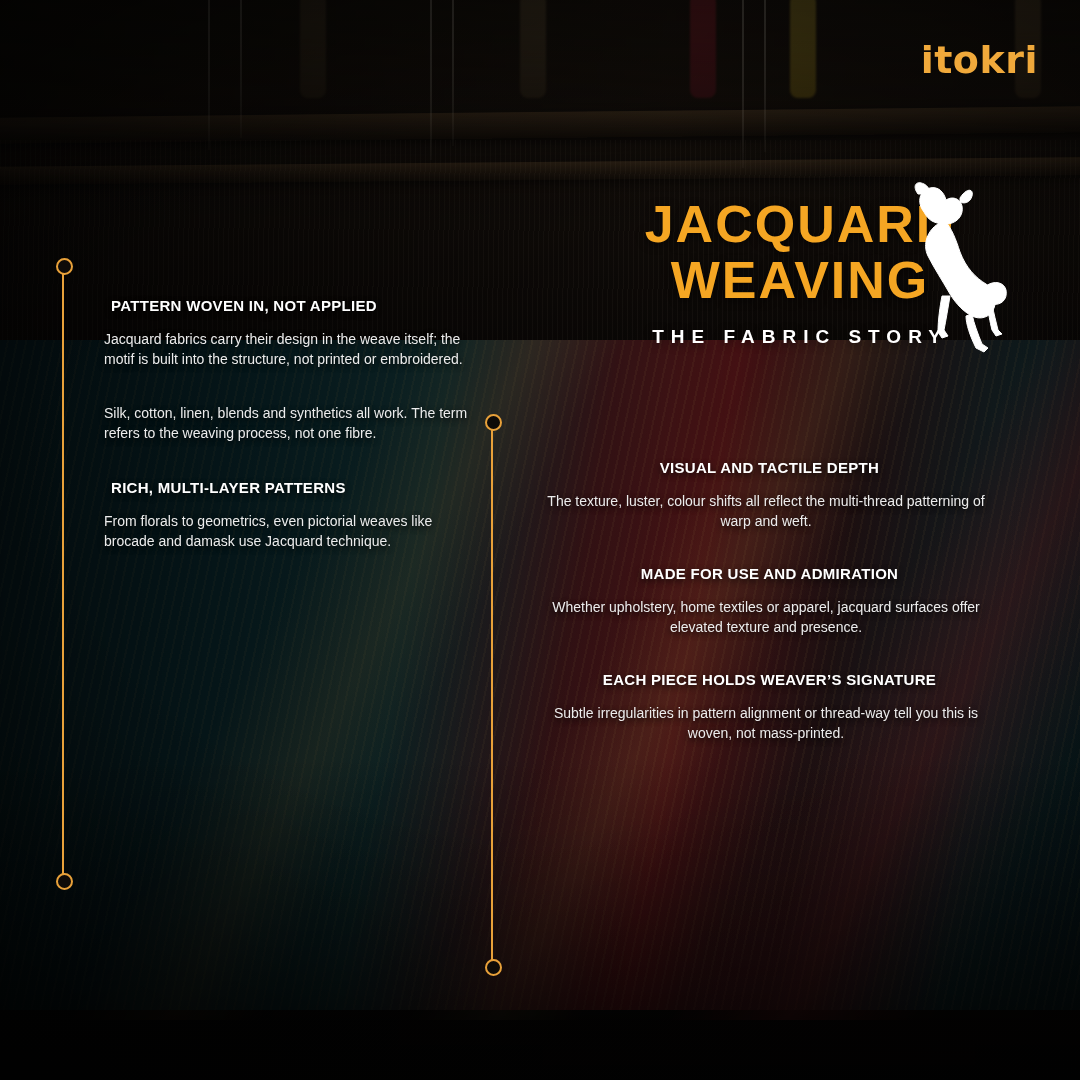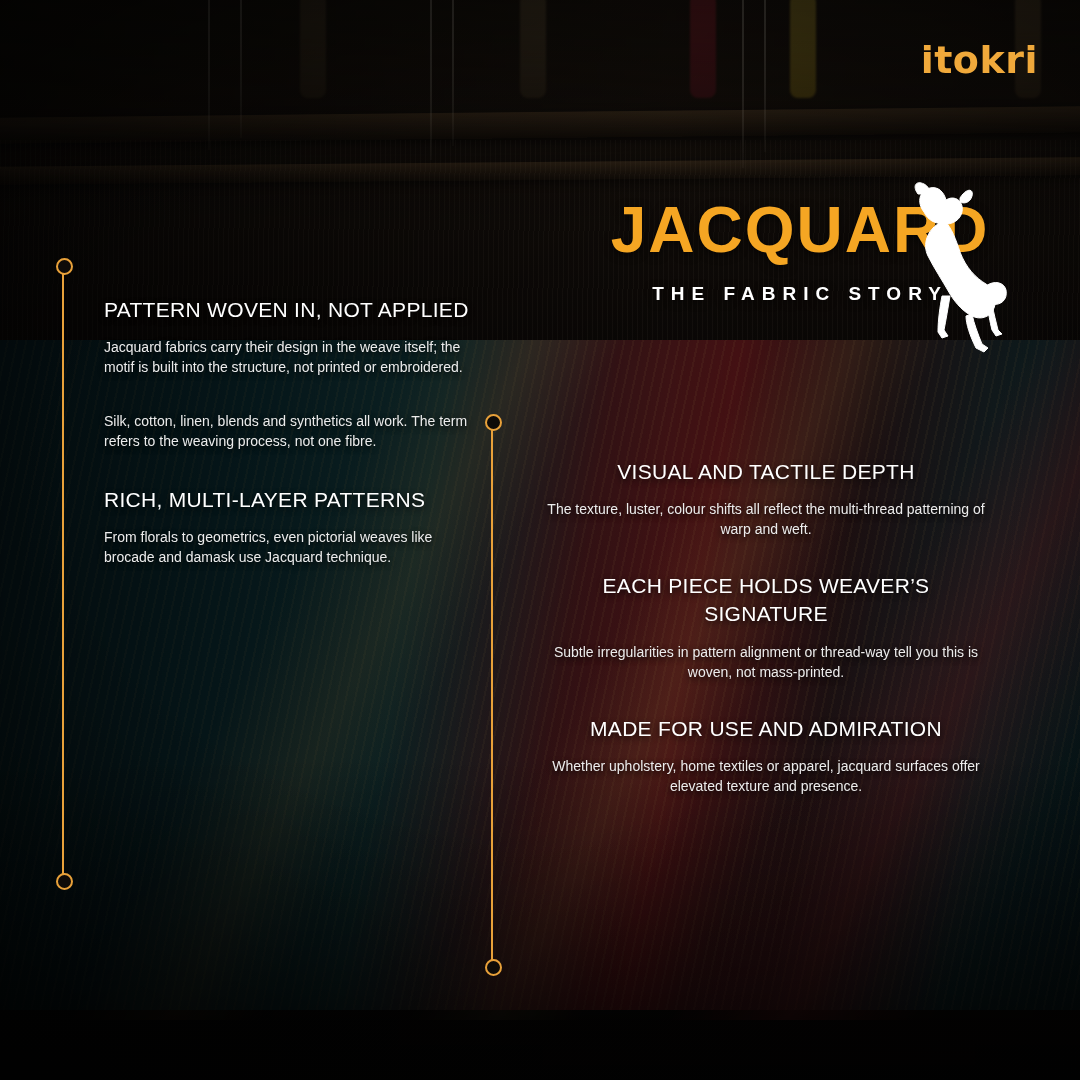--- a/index.html
+++ b/index.html
@@ -134,21 +134,21 @@
   .title-block {
     position: absolute;
     top: 196px;
     left: 540px;
     width: 520px;
     text-align: center;
   }
   .title-main {
     color: #F5A623;
     font-weight: 800;
-    font-size: 64px;
+    font-size: 52px;
     line-height: 1.08;
     letter-spacing: 2px;
     margin: 0;
     text-shadow: 0 2px 10px rgba(0,0,0,.65);
   }
   .title-sub {
     margin-top: 18px;
     color: #ffffff;
     font-weight: 700;
     font-size: 19px;
@@ -188,25 +188,25 @@
 
   
   .col { position: absolute; }
   .col.left  { left: 100px; top: 296px; width: 372px; }
   .col.right { left: 540px; top: 458px; width: 452px; }
 
   .item { margin-bottom: 26px; }
   .item:last-child { margin-bottom: 0; }
   .item-title {
     color: #ffffff;
-    font-weight: 400;
-    font-size: 21px;
+    font-weight: 700;
+    font-size: 15px;
     line-height: 1.35;
     letter-spacing: .3px;
-    margin: 0 0 14px 0;
+    margin: 0 0 14px 7px;
     text-shadow: 0 2px 6px rgba(0,0,0,.8);
   }
   .item-body {
     color: #ececec;
     font-size: 14px;
     line-height: 1.42;
     margin: 0;
     text-shadow: 0 2px 6px rgba(0,0,0,.85);
   }
   .col.left .item-title  { padding-left: 4px; }
@@ -243,20 +243,21 @@
     <div class="vignette"></div>
   </div>
 
   <div class="content">
 
     <div class="brand">itokri</div>
 
     <div class="title-block">
       <div class="title-main">
         <div>JACQUARD</div>
+        <div>WEAVING</div>
       </div>
       <div class="title-sub">THE FABRIC STORY</div>
     </div>
 
     <svg class="goat" viewBox="0 0 120 180">
       <g fill="#ffffff" stroke="#ffffff" stroke-width="1">
         <path d="M30 36 C22 26, 26 14, 36 12 C44 10, 50 16, 52 24 C58 20, 66 22, 68 30 C70 40, 62 48, 52 48 C40 48, 34 44, 30 36 Z"></path>
         <path d="M24 18 C18 10, 22 4, 30 8 C34 10, 36 14, 36 18 Z"></path>
         <path d="M66 22 C72 12, 80 12, 78 20 C76 27, 70 28, 66 26 Z"></path>
         <path d="M50 44 C58 52, 62 64, 66 76 C72 92, 82 102, 92 108 C100 113, 104 122, 100 132 C96 142, 86 144, 78 140 C70 136, 62 128, 56 118 C48 104, 40 92, 34 80 C28 68, 34 54, 44 48 Z"></path>
@@ -287,23 +288,23 @@
         <p class="item-body">From florals to geometrics, even pictorial weaves like brocade and damask use Jacquard technique.</p>
       </div>
     </div>
 
     <div class="col right">
       <div class="item">
         <h3 class="item-title">VISUAL AND TACTILE DEPTH</h3>
         <p class="item-body">The texture, luster, colour shifts all reflect the multi-thread patterning of warp and weft.</p>
       </div>
       <div class="item">
+        <h3 class="item-title">MADE FOR USE AND ADMIRATION</h3>
+        <p class="item-body">Whether upholstery, home textiles or apparel, jacquard surfaces offer elevated texture and presence.</p>
+      </div>
+      <div class="item">
         <h3 class="item-title">EACH PIECE HOLDS WEAVER’S SIGNATURE</h3>
         <p class="item-body">Subtle irregularities in pattern alignment or thread-way tell you this is woven, not mass-printed.</p>
       </div>
-      <div class="item">
-        <h3 class="item-title">MADE FOR USE AND ADMIRATION</h3>
-        <p class="item-body">Whether upholstery, home textiles or apparel, jacquard surfaces offer elevated texture and presence.</p>
-      </div>
     </div>
 
   </div>
 </div>
 
 </body></html>

